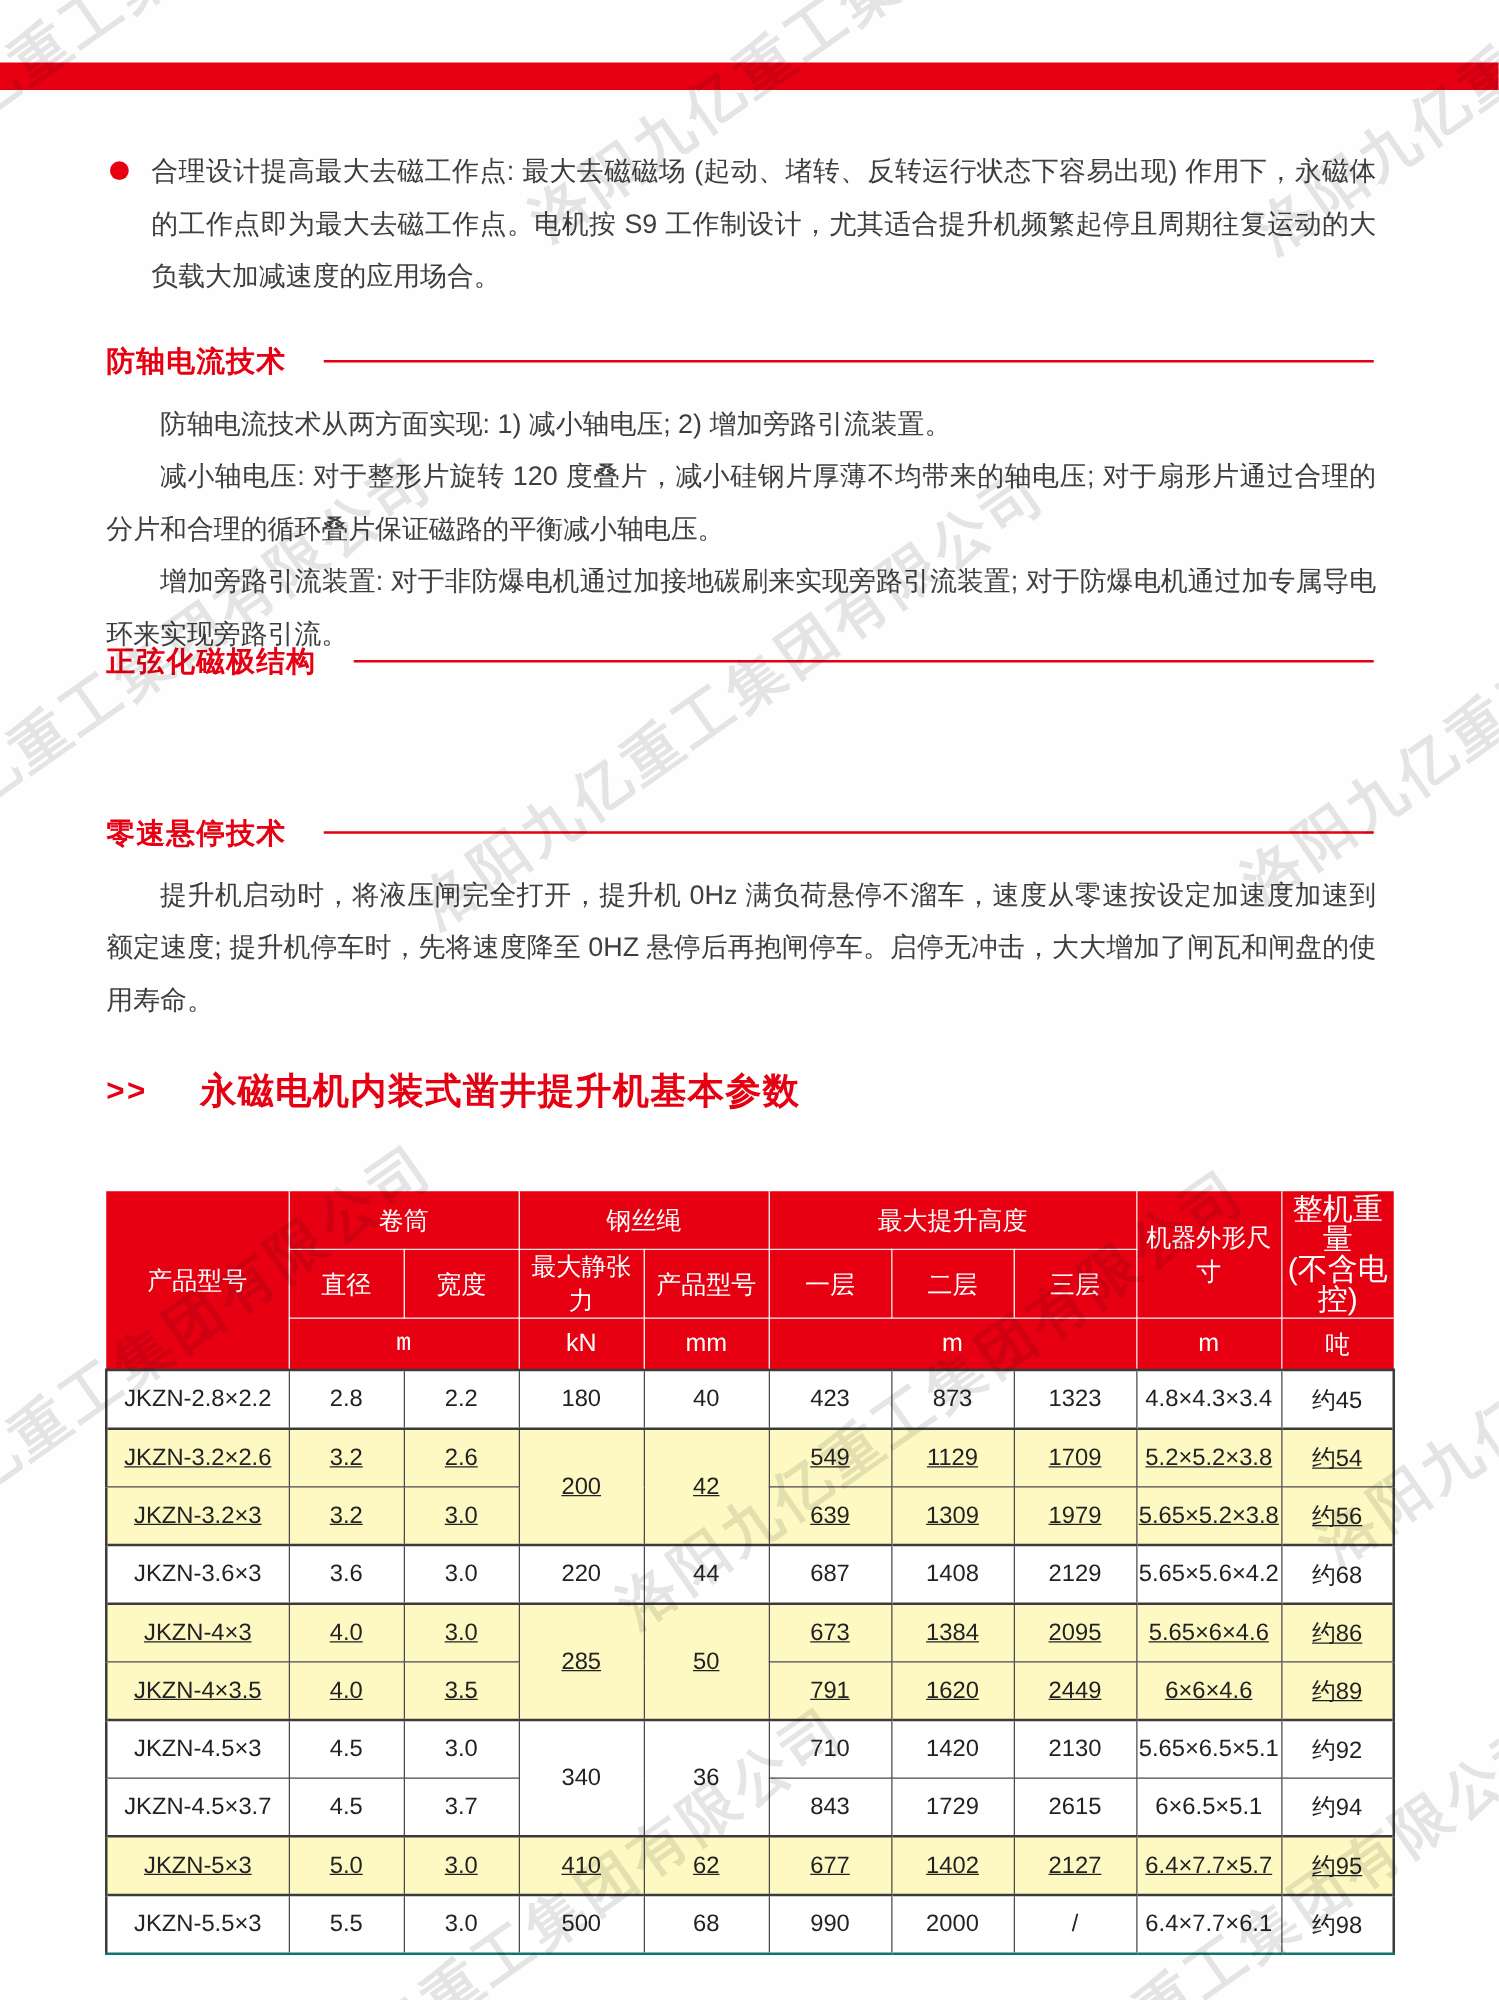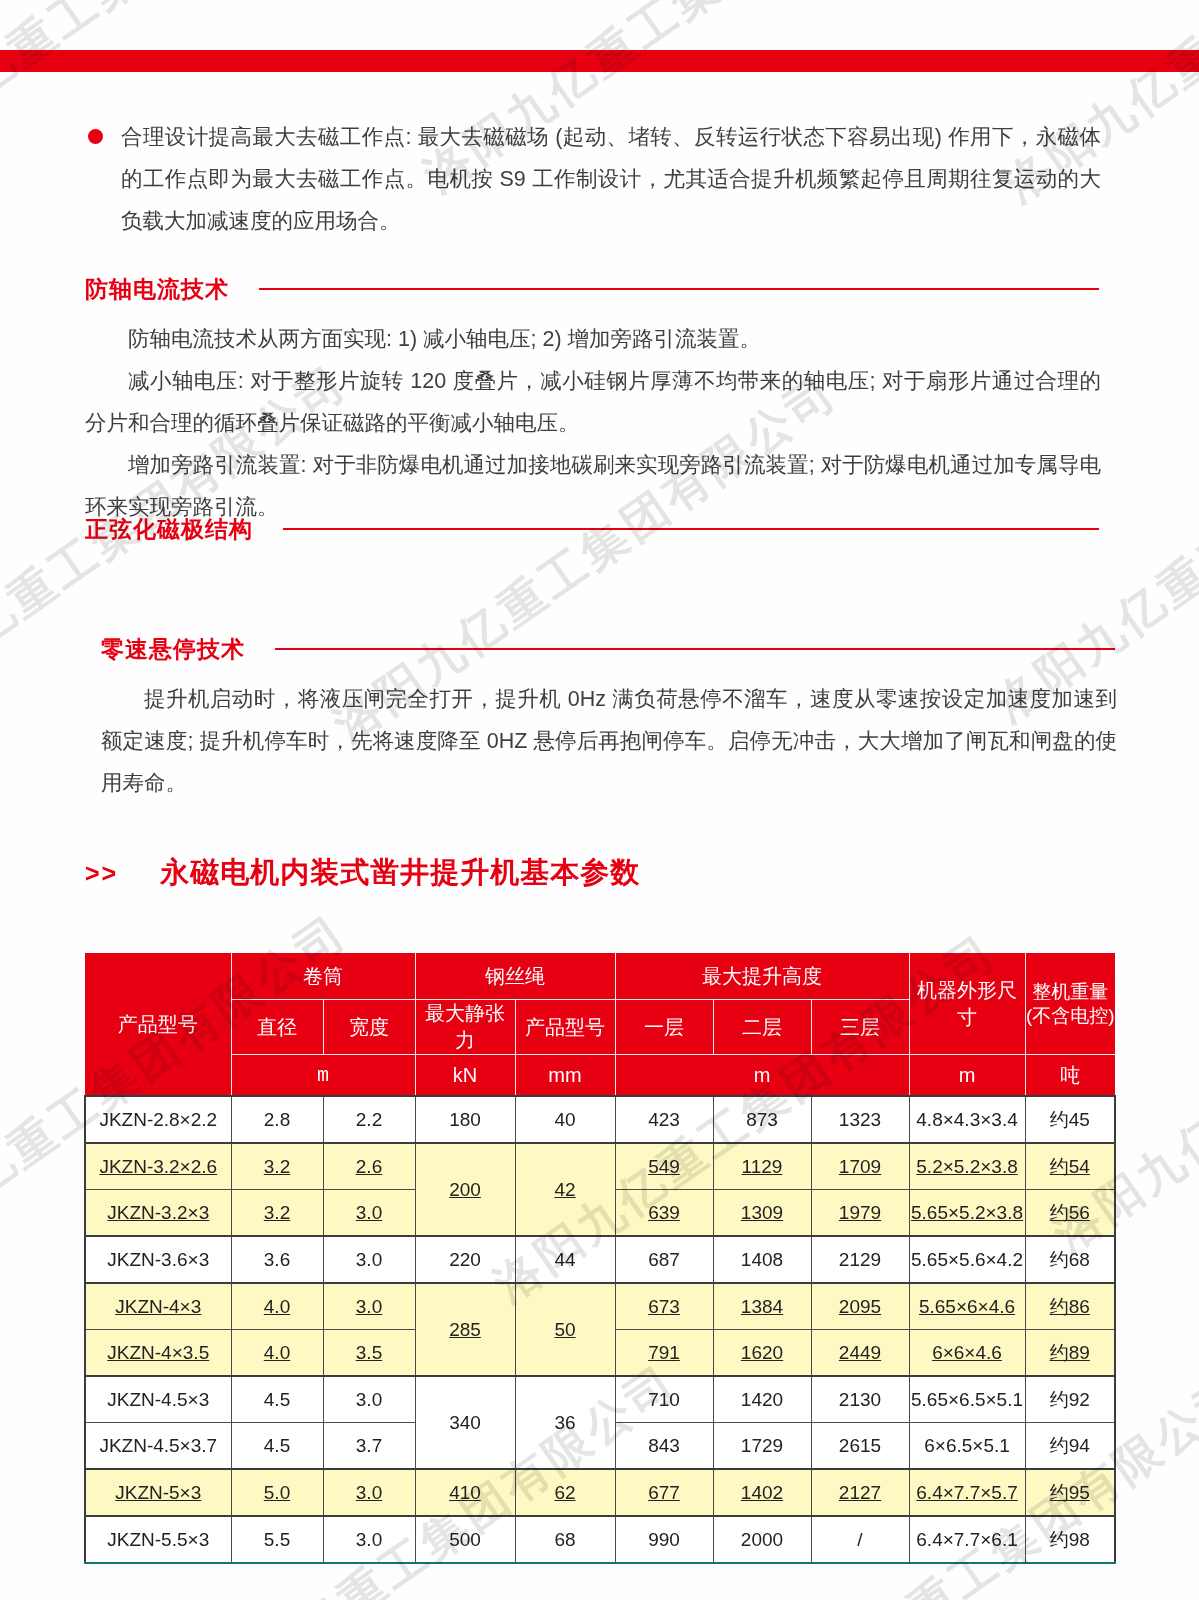--- a/index.html
+++ b/index.html
@@ -31,21 +31,21 @@
 
   
   .section{position:absolute;left:85px;width:1016px;z-index:2;}
   .sec-head{display:flex;align-items:center;height:34px;}
   .sec-title{font-size:23px;font-weight:bold;color:#e60012;letter-spacing:1px;flex:0 0 auto;}
   .sec-rule{flex:1 1 auto;height:2px;background:#e60012;margin-left:30px;margin-right:2px;}
   .sec-body{margin-top:12px;}
   .para{
     font-size:21.5px;line-height:42px;color:#3e3e3e;text-indent:2em;text-align:justify;margin:0;
   }
-  .s1{top:252px;margin-top:20px;} .s2{top:512px;} .s3{top:632px;margin-left:16px;}
+  .s1{top:252px;margin-top:20px;} .s2{top:512px;} .s3{top:649px;}
 
   
   .tbl-title{position:absolute;left:85px;top:853px;display:flex;align-items:center;z-index:2;}
   .tbl-title .marker{font-size:25px;font-weight:bold;color:#e60012;letter-spacing:2px;}
   .tbl-title .text{font-size:29px;font-weight:bold;color:#e60012;margin-left:42px;letter-spacing:1px;}
 
   
   .tbl-wrap{position:absolute;left:84px;top:953px;z-index:2;}
   table.params{border-collapse:collapse;table-layout:fixed;width:1030px;}
   table.params th,table.params td{padding:0;text-align:center;vertical-align:middle;}
@@ -53,21 +53,21 @@
   thead th{
     background:#e60012;color:#ffffff;font-weight:normal;font-size:20px;
     border:1px solid rgba(255,255,255,.9);
   }
   thead tr.h1 th{height:46px;}
   thead tr.h2 th{height:44px;}
   thead tr.h3 th{height:40px;}
   thead tr:first-child th{border-top:none;}
   thead th:first-child{border-left:none;font-family:Liberation Mono, monospace;}
   thead th:last-child{border-right:none;}
-  thead .wline{display:block;line-height:24px;font-size:19px;}
+  thead .wline{display:block;line-height:24px;font-size:24px;}
 
   tbody td{
     border:1px solid #4a4a4a;height:45px;font-size:19px;color:#222222;background:#ffffff;
   }
   tbody tr.shaded td{background:#fef9c3;text-decoration:underline;}
   tbody tr td:first-child{border-left:2px solid #3b3b3b;}
   tbody tr td:last-child{border-right:2px solid #3b3b3b;}
   tbody tr:last-child td{border-bottom:2px solid #0f766e;}
   tbody tr:first-child td{border-top:2px solid #3b3b3b;}
   tbody tr.group-start td{border-top:2px solid #3b3b3b;}

